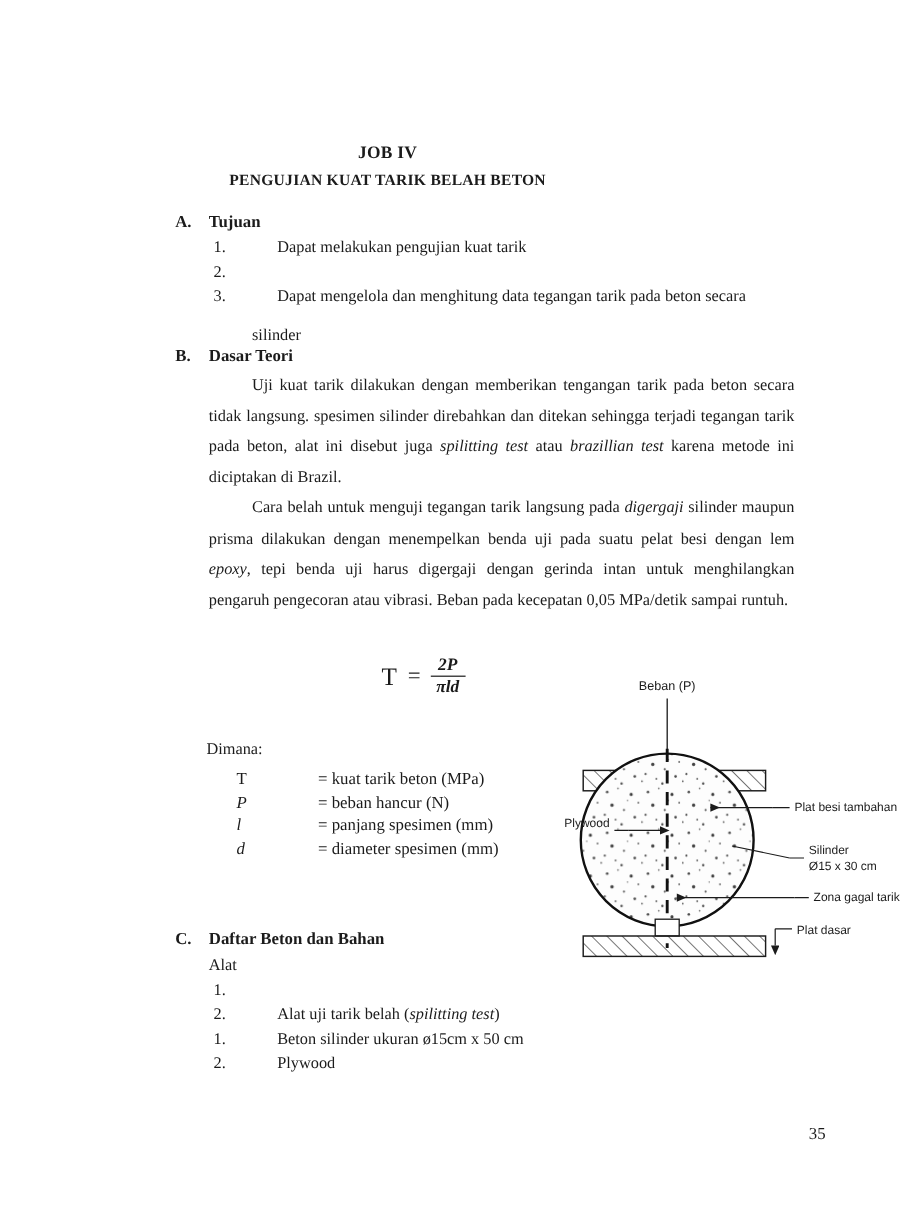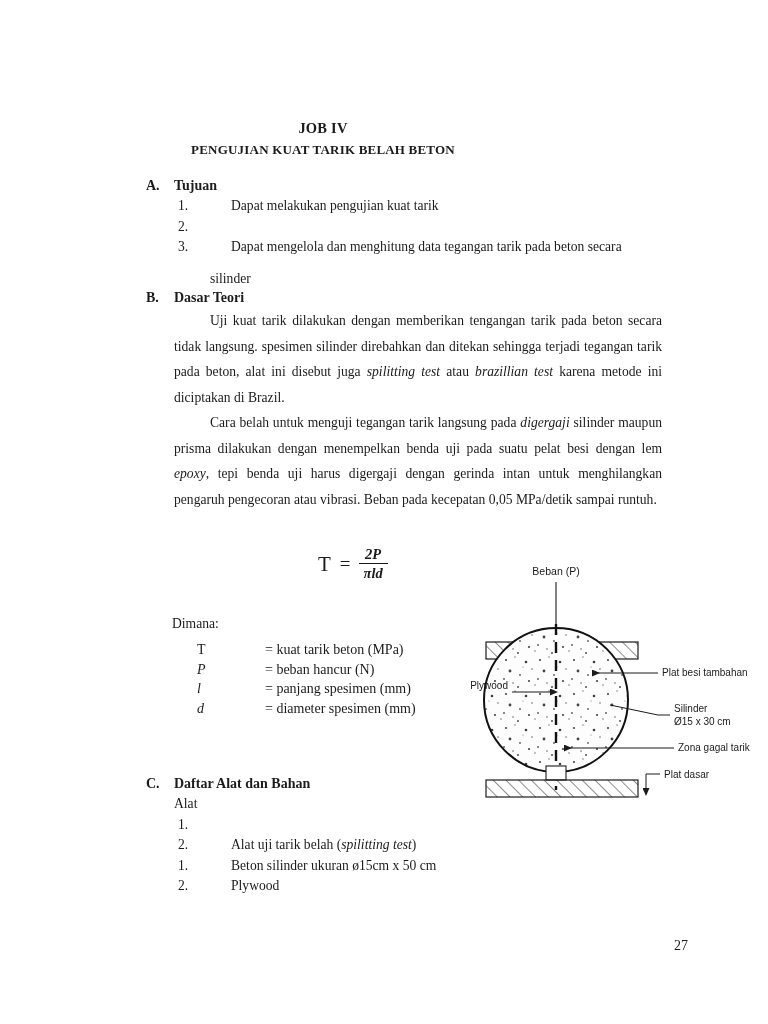--- a/index.html
+++ b/index.html
@@ -342,21 +342,21 @@
       <text x="206" y="160" font-family="Liberation Sans, sans-serif" font-size="10" fill="#1b1b1b">Silinder</text>
       <text x="206" y="173" font-family="Liberation Sans, sans-serif" font-size="10" fill="#1b1b1b">Ø15 x 30 cm</text>
       <text x="210" y="199" font-family="Liberation Sans, sans-serif" font-size="10" fill="#1b1b1b">Zona gagal tarik</text>
       <text x="196" y="226" font-family="Liberation Sans, sans-serif" font-size="10" fill="#1b1b1b">Plat dasar</text>
     </svg>
   </div>
 
   <div class="section" id="section-c">
     <div class="sec-head">
       <span class="sec-letter">C.</span>
-      <span class="sec-title">Daftar Alat dan Bahan</span>
+      <span class="sec-title">Daftar Beton dan Bahan</span>
     </div>
     <div class="plain-line">Alat</div>
     <ul class="num-list">
       <li class="num-item">
         <span class="num">1.</span>
       </li>
       <li class="num-item">
         <span class="num">2.</span>
         <span class="txt"><span>Alat uji tarik belah (</span><i>spilitting test</i><span>)</span></span>
       </li>
@@ -366,15 +366,15 @@
         <span class="num">1.</span>
         <span class="txt">Beton silinder ukuran ø15cm x 50 cm</span>
       </li>
       <li class="num-item">
         <span class="num">2.</span>
         <span class="txt">Plywood</span>
       </li>
     </ul>
   </div>
 
-  <div class="page-number">27</div>
+  <div class="page-number">35</div>
 
 </div>
 
 </body></html>

